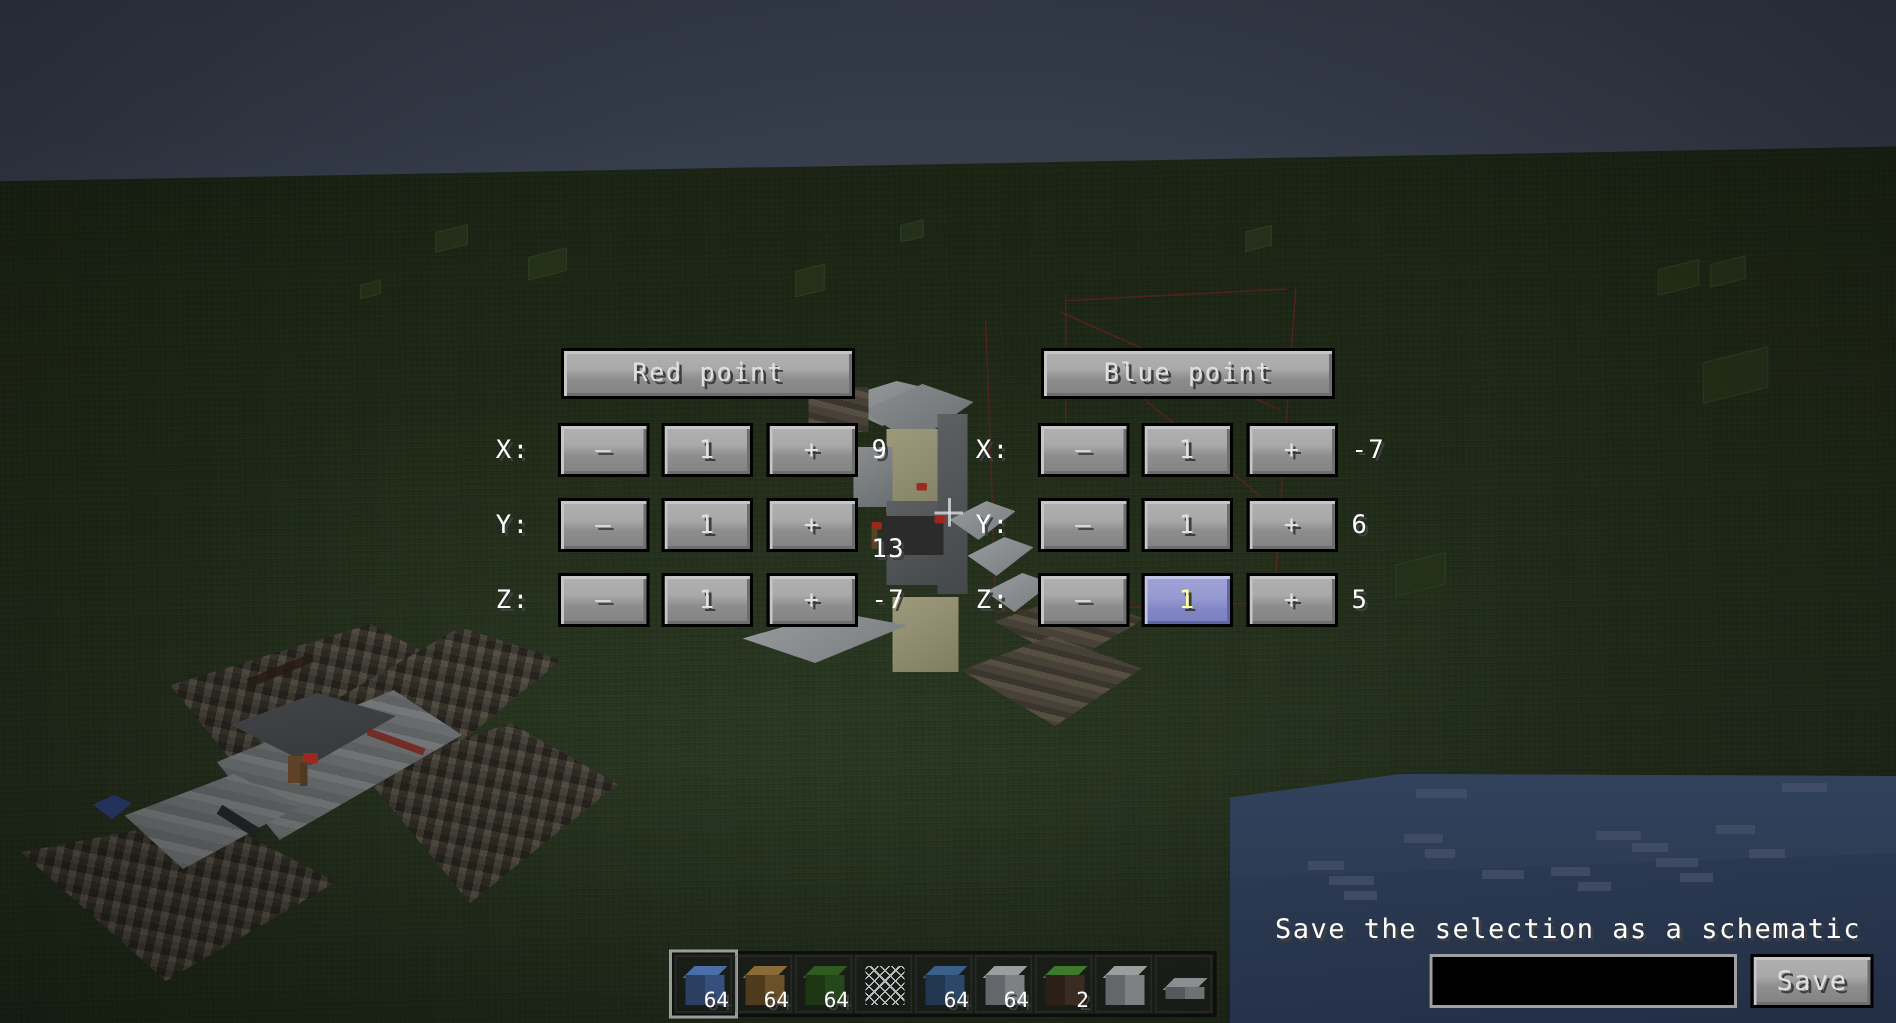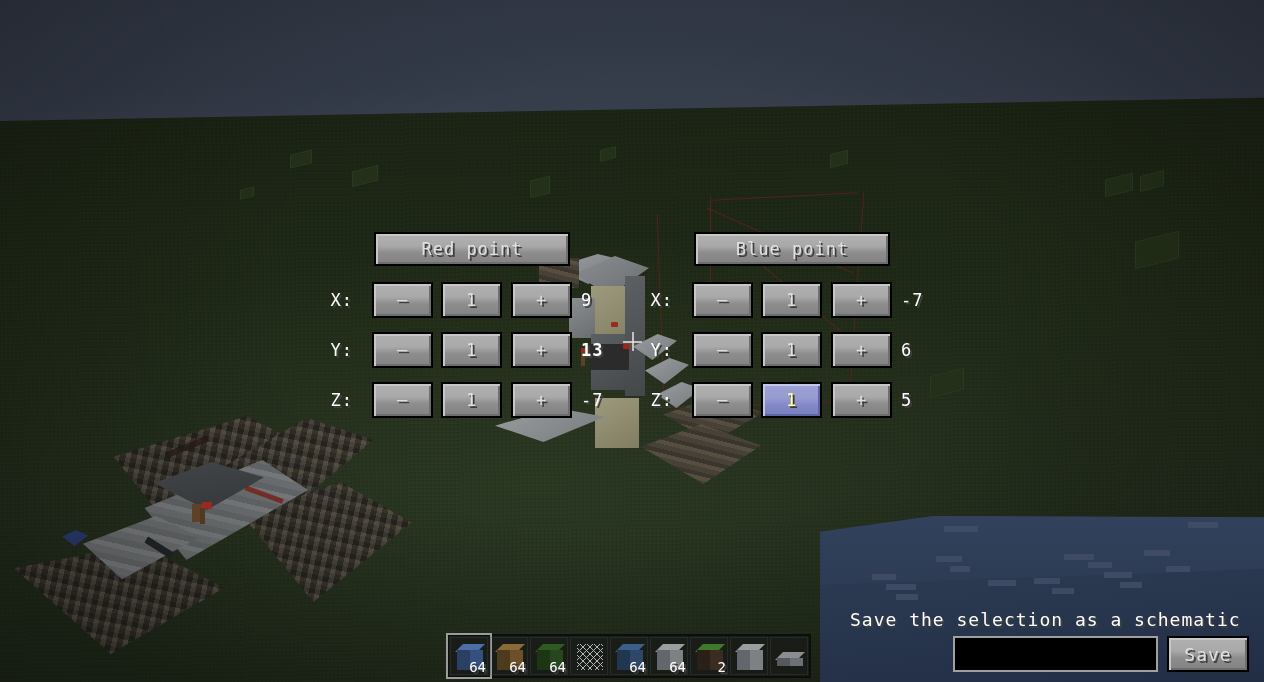--- a/index.html
+++ b/index.html
@@ -293,21 +293,21 @@
   <div class="mc-text coord-label" style="left:325px;top:290px;width:28px;">X:</div>
   <div class="mc-btn" style="left:372px;top:282px;width:61px;height:36px;font-size:17px;">–</div>
   <div class="mc-btn" style="left:441px;top:282px;width:61px;height:36px;font-size:17px;">1</div>
   <div class="mc-btn" style="left:511px;top:282px;width:61px;height:36px;font-size:17px;">+</div>
   <div class="mc-text coord-value" style="left:581px;top:290px;">9</div>
 
   <div class="mc-text coord-label" style="left:325px;top:340px;width:28px;">Y:</div>
   <div class="mc-btn" style="left:372px;top:332px;width:61px;height:36px;font-size:17px;">–</div>
   <div class="mc-btn" style="left:441px;top:332px;width:61px;height:36px;font-size:17px;">1</div>
   <div class="mc-btn" style="left:511px;top:332px;width:61px;height:36px;font-size:17px;">+</div>
-  <div class="mc-text coord-value" style="left:581px;top:340px;font-weight:bold;">13</div>
+  <div class="mc-text coord-value" style="left:581px;top:356px;">13</div>
 
   <div class="mc-text coord-label" style="left:325px;top:390px;width:28px;">Z:</div>
   <div class="mc-btn" style="left:372px;top:382px;width:61px;height:36px;font-size:17px;">–</div>
   <div class="mc-btn" style="left:441px;top:382px;width:61px;height:36px;font-size:17px;">1</div>
   <div class="mc-btn" style="left:511px;top:382px;width:61px;height:36px;font-size:17px;">+</div>
   <div class="mc-text coord-value" style="left:581px;top:390px;">-7</div>
 </div>
 
 <div>
   <div class="mc-btn" style="left:694px;top:232px;width:196px;height:34px;font-size:17px;">Blue point</div>

